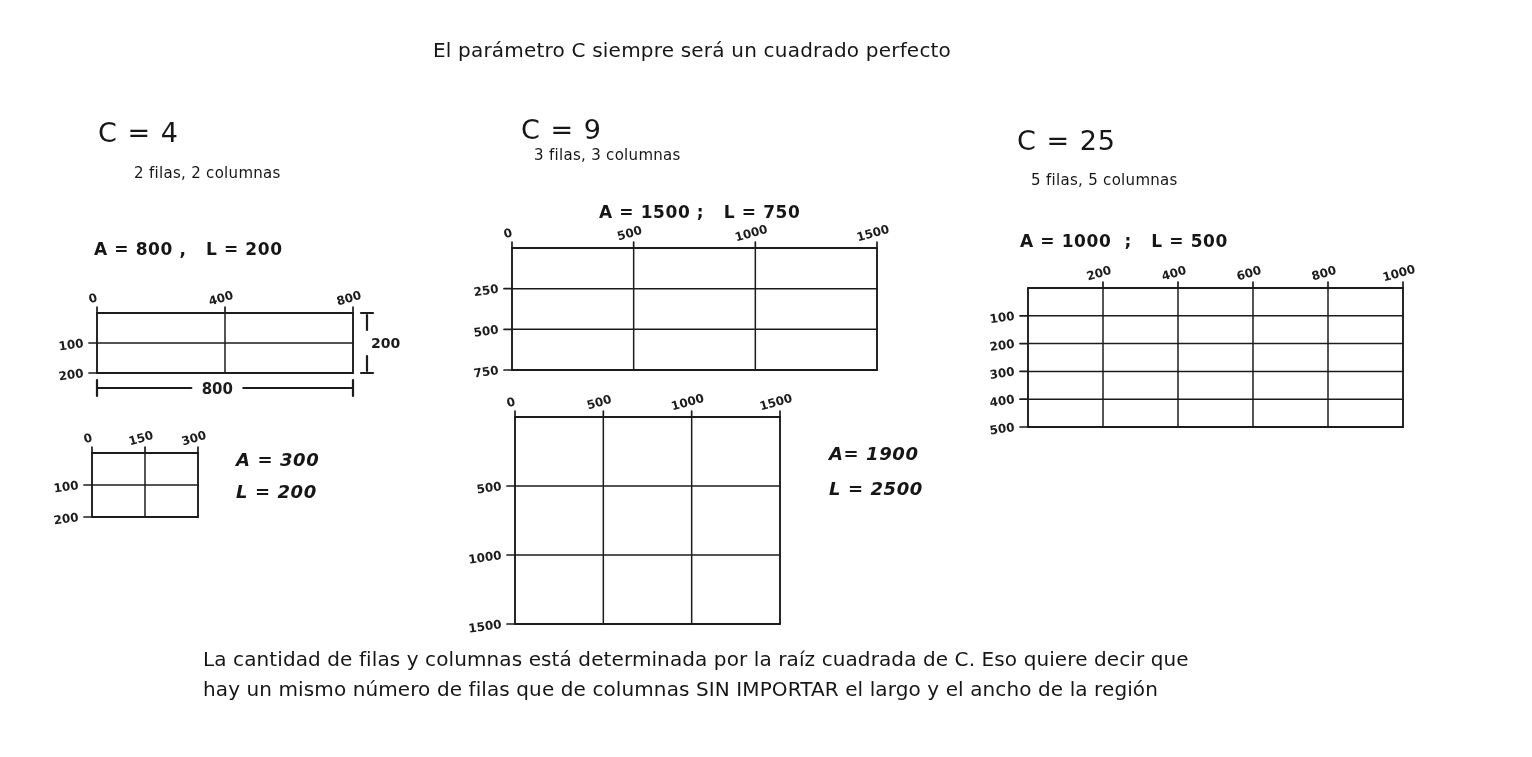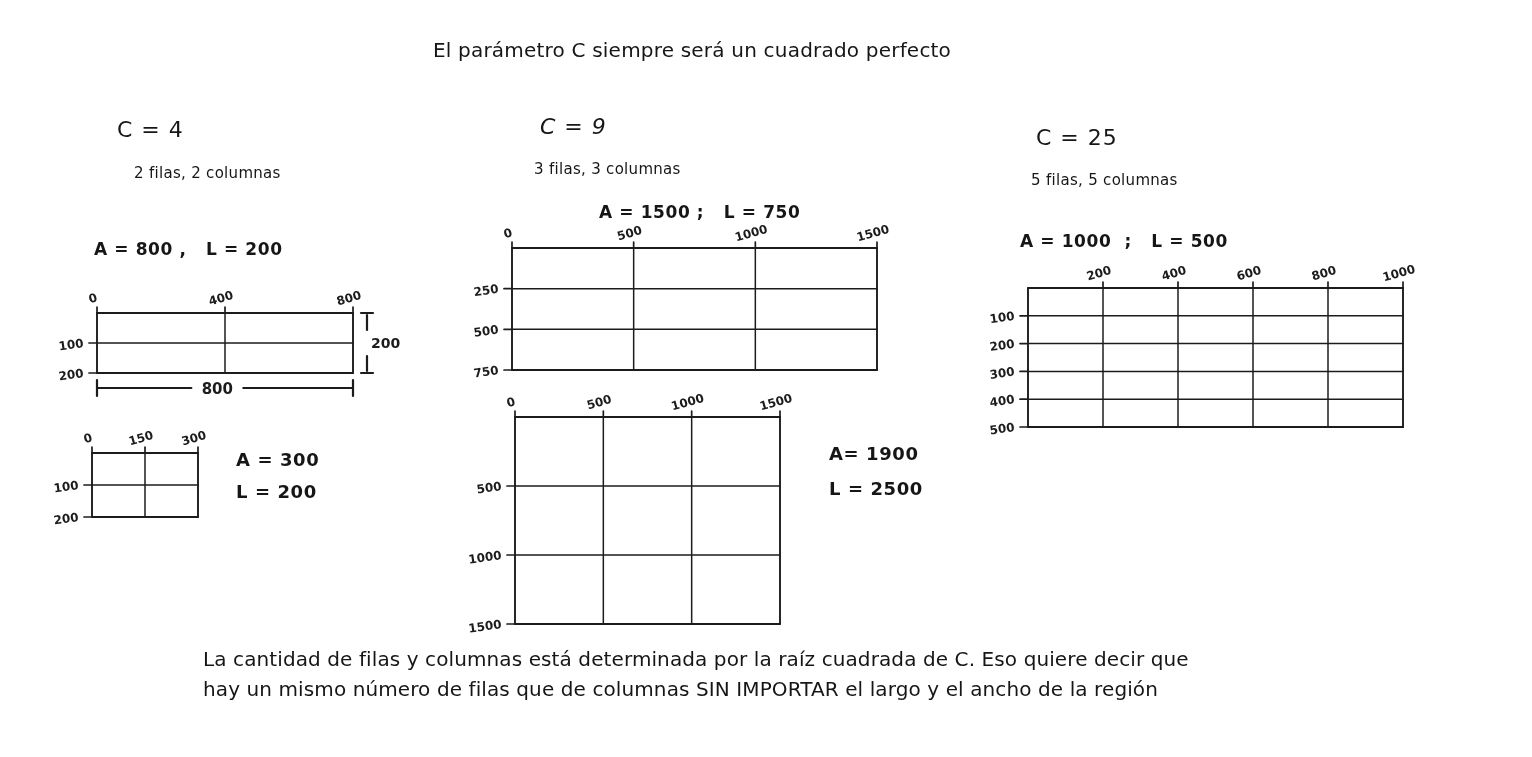--- a/index.html
+++ b/index.html
@@ -1,44 +1,44 @@
 <!DOCTYPE html>
 <html><head>
 <meta charset="utf-8">
 <style>
   html,body{margin:0;padding:0;background:#ffffff;}
   body{font-family:"DejaVu Sans",sans-serif;color:#161616;}
   .canvas{position:relative;width:1532px;height:757px;background:#ffffff;overflow:hidden;}
   .txt{position:absolute;white-space:pre;line-height:1.25;}
   .title{font-size:20px;letter-spacing:.2px;}
-  .heading{font-size:22px;letter-spacing:1px;margin-left:19px;}
+  .heading{font-size:27px;letter-spacing:1px;}
   .subheading{font-size:15px;letter-spacing:.3px;}
   .params{font-size:17px;font-weight:bold;letter-spacing:.6px;}
-  .sidetext{font-size:18px;font-weight:bold;letter-spacing:.6px;}
+  .sidetext{font-size:18px;font-weight:bold;letter-spacing:.6px;font-style:italic;}
   .footer-line{font-size:20px;letter-spacing:.1px;}
   .grid-fig{position:absolute;}
   .grid-fig svg{display:block;}
   svg text{font-family:"DejaVu Sans",sans-serif;}
 </style>
 </head>
 <body>
 
 <div class="canvas">
 
   <div class="txt title" style="left:0;top:38px;width:1384px;text-align:center;">El parámetro C siempre será un cuadrado perfecto</div>
 
   <div>
     <div class="txt heading" style="left:98px;top:116px;">C = 4</div>
     <div class="txt subheading" style="left:134px;top:164px;">2 filas, 2 columnas</div>
     <div class="txt params" style="left:94px;top:239px;">A = 800 ,   L = 200</div>
   </div>
 
   <div>
-    <div class="txt heading" style="left:521px;top:113px;font-style:italic;">C = 9</div>
-    <div class="txt subheading" style="left:534px;top:160px;">3 filas, 3 columnas</div>
+    <div class="txt heading" style="left:521px;top:113px;">C = 9</div>
+    <div class="txt subheading" style="left:534px;top:146px;">3 filas, 3 columnas</div>
     <div class="txt params" style="left:561px;top:202px;margin-left:38px;">A = 1500 ;   L = 750</div>
   </div>
 
   <div>
     <div class="txt heading" style="left:1017px;top:124px;">C = 25</div>
     <div class="txt subheading" style="left:1031px;top:171px;">5 filas, 5 columnas</div>
     <div class="txt params" style="left:1020px;top:231px;">A = 1000  ;   L = 500</div>
   </div>
 
   <figure class="grid-fig" style="left:47px;top:281px;margin:0;">

